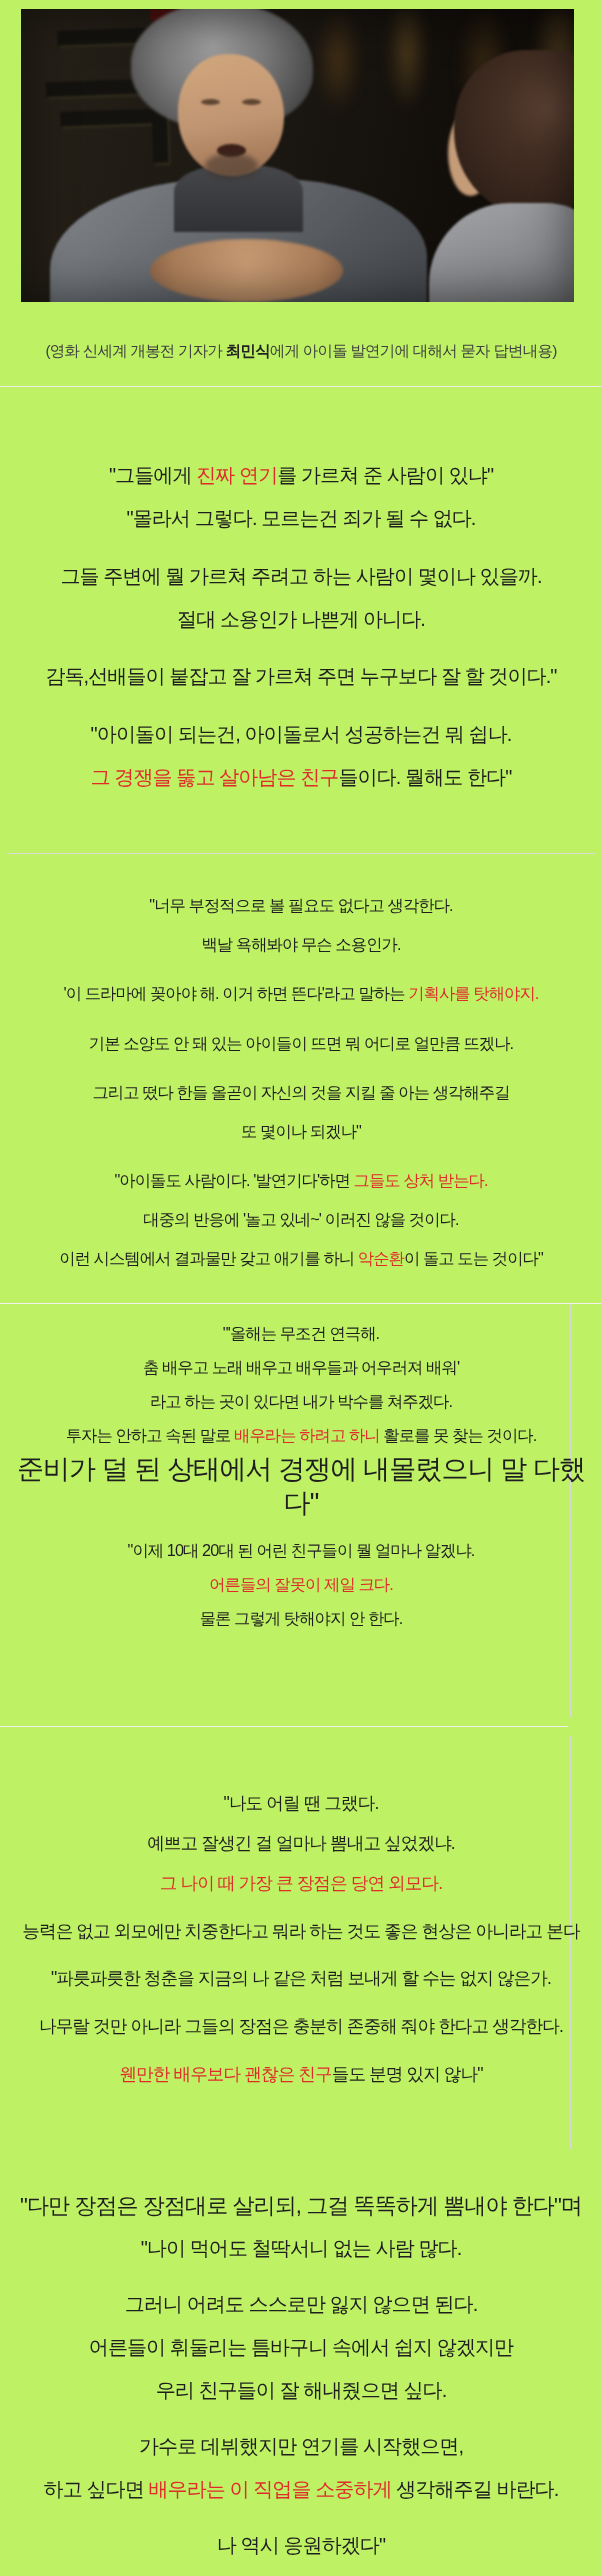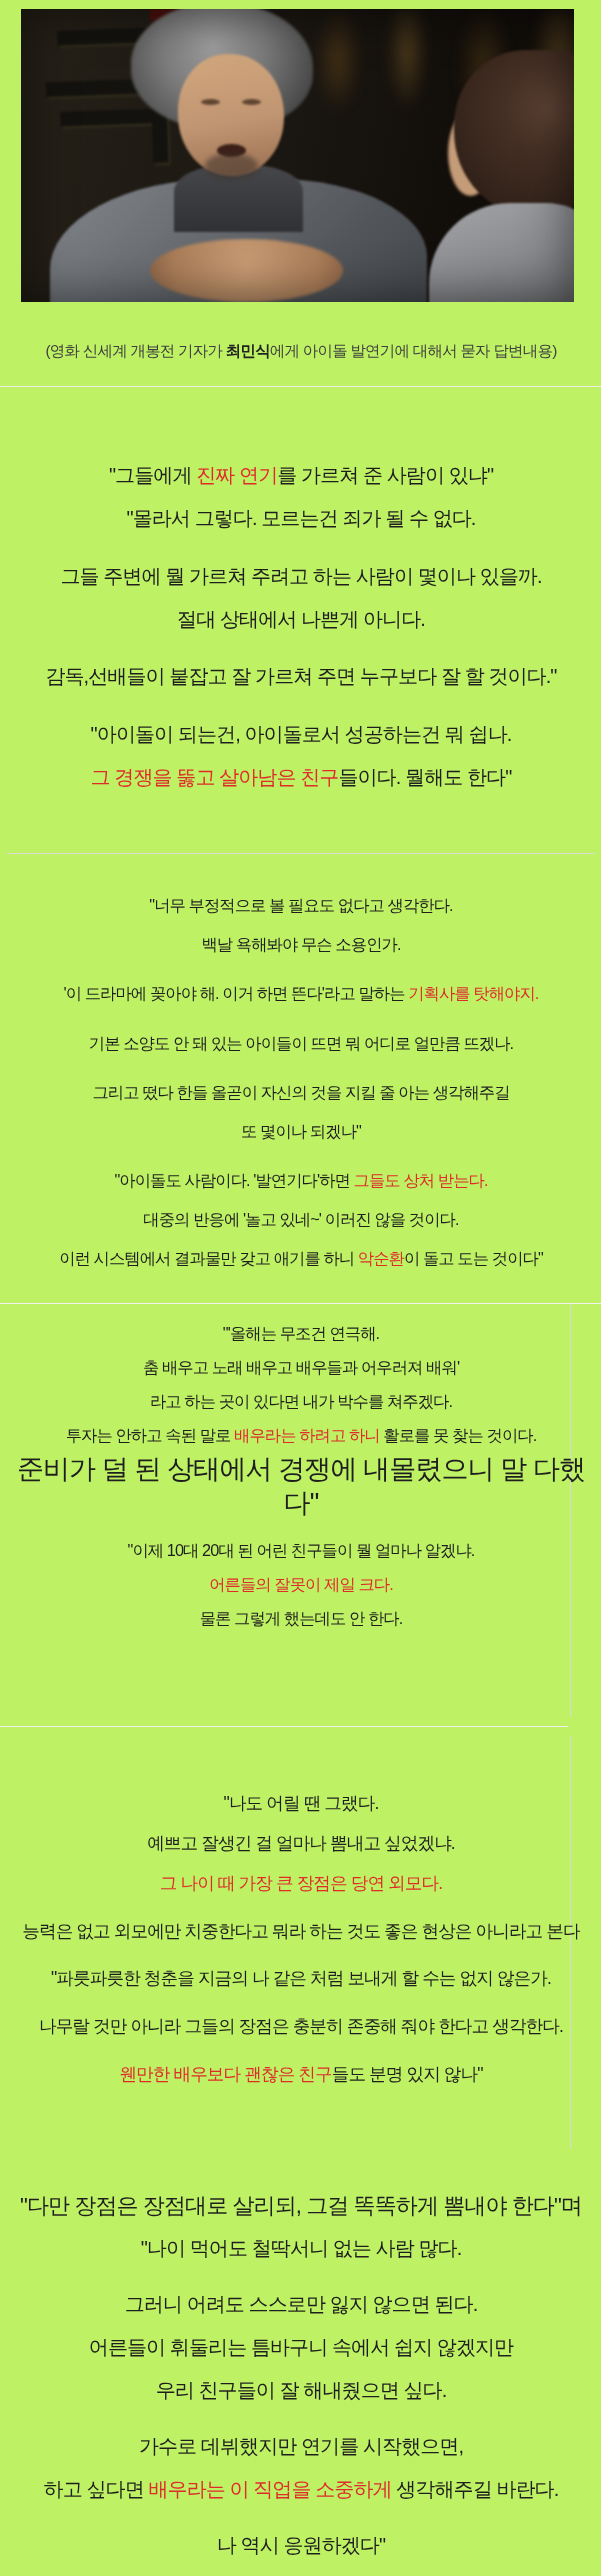--- a/index.html
+++ b/index.html
@@ -105,21 +105,21 @@
   <div class="hline hr-seam1"></div>
   <div class="hline hr-seam2"></div>
   <div class="vline v-1"></div>
   <div class="vline v-2"></div>
 
   <div id="sections">
       <div class="sec sec1">
         <p class="line"><span>"그들에게 </span><span class="red">진짜 연기</span><span>를 가르쳐 준 사람이 있냐"</span></p>
         <p class="line"><span>"몰라서 그렇다. 모르는건 죄가 될 수 없다.</span></p>
         <p class="line gap"><span>그들 주변에 뭘 가르쳐 주려고 하는 사람이 몇이나 있을까.</span></p>
-        <p class="line"><span>절대 상태에서 나쁜게 아니다.</span></p>
+        <p class="line"><span>절대 소용인가 나쁜게 아니다.</span></p>
         <p class="line gap"><span>감독,선배들이 붙잡고 잘 가르쳐 주면 누구보다 잘 할 것이다."</span></p>
         <p class="line gap"><span>"아이돌이 되는건, 아이돌로서 성공하는건 뭐 쉽나.</span></p>
         <p class="line"><span class="red">그 경쟁을 뚫고 살아남은 친구</span><span>들이다. 뭘해도 한다"</span></p>
       </div>
       <div class="sec sec2">
         <p class="line"><span>"너무 부정적으로 볼 필요도 없다고 생각한다.</span></p>
         <p class="line"><span>백날 욕해봐야 무슨 소용인가.</span></p>
         <p class="line gap"><span>'이 드라마에 꽂아야 해. 이거 하면 뜬다'라고 말하는 </span><span class="red">기획사를 탓해야지.</span></p>
         <p class="line gap"><span>기본 소양도 안 돼 있는 아이들이 뜨면 뭐 어디로 얼만큼 뜨겠나.</span></p>
         <p class="line gap"><span>그리고 떴다 한들 올곧이 자신의 것을 지킬 줄 아는 생각해주길</span></p>
@@ -129,21 +129,21 @@
         <p class="line"><span>이런 시스템에서 결과물만 갖고 애기를 하니 </span><span class="red">악순환</span><span>이 돌고 도는 것이다"</span></p>
       </div>
       <div class="sec sec3">
         <p class="line"><span>"'올해는 무조건 연극해.</span></p>
         <p class="line"><span>춤 배우고 노래 배우고 배우들과 어우러져 배워'</span></p>
         <p class="line"><span>라고 하는 곳이 있다면 내가 박수를 쳐주겠다.</span></p>
         <p class="line"><span>투자는 안하고 속된 말로 </span><span class="red">배우라는 하려고 하니</span><span> 활로를 못 찾는 것이다.</span></p>
         <p class="line big"><span>준비가 덜 된 상태에서 경쟁에 내몰렸으니 말 다했다"</span></p>
         <p class="line gap"><span>"이제 10대 20대 된 어린 친구들이 뭘 얼마나 알겠냐.</span></p>
         <p class="line"><span class="red">어른들의 잘못이 제일 크다.</span></p>
-        <p class="line"><span>물론 그렇게 했는데도 안 한다.</span></p>
+        <p class="line"><span>물론 그렇게 탓해야지 안 한다.</span></p>
       </div>
       <div class="sec sec4">
         <p class="line"><span>"나도 어릴 땐 그랬다.</span></p>
         <p class="line"><span>예쁘고 잘생긴 걸 얼마나 뽐내고 싶었겠냐.</span></p>
         <p class="line"><span class="red">그 나이 때 가장 큰 장점은 당연 외모다.</span></p>
         <p class="line gap"><span>능력은 없고 외모에만 치중한다고 뭐라 하는 것도 좋은 현상은 아니라고 본다</span></p>
         <p class="line gap"><span>"파릇파릇한 청춘을 지금의 나 같은 처럼 보내게 할 수는 없지 않은가.</span></p>
         <p class="line gap"><span>나무랄 것만 아니라 그들의 장점은 충분히 존중해 줘야 한다고 생각한다.</span></p>
         <p class="line gap"><span class="red">웬만한 배우보다 괜찮은 친구</span><span>들도 분명 있지 않나"</span></p>
       </div>

